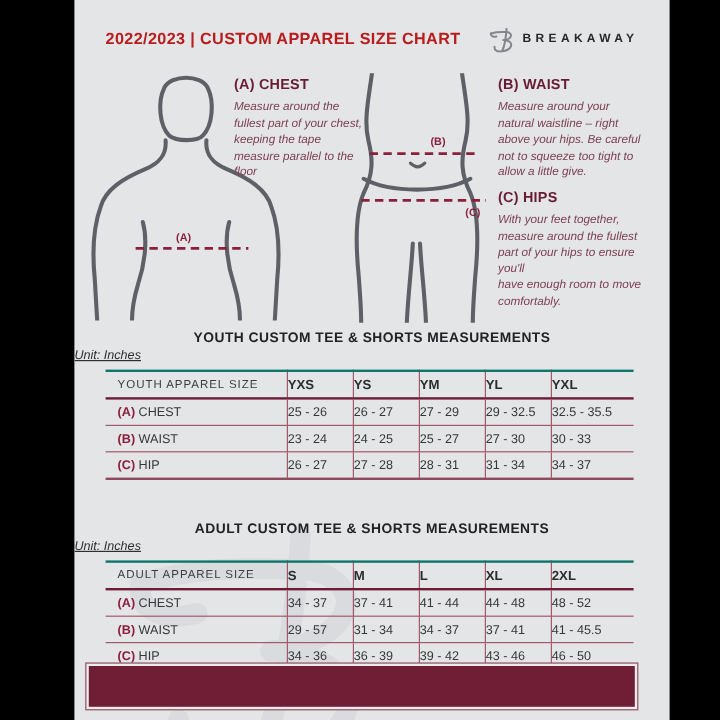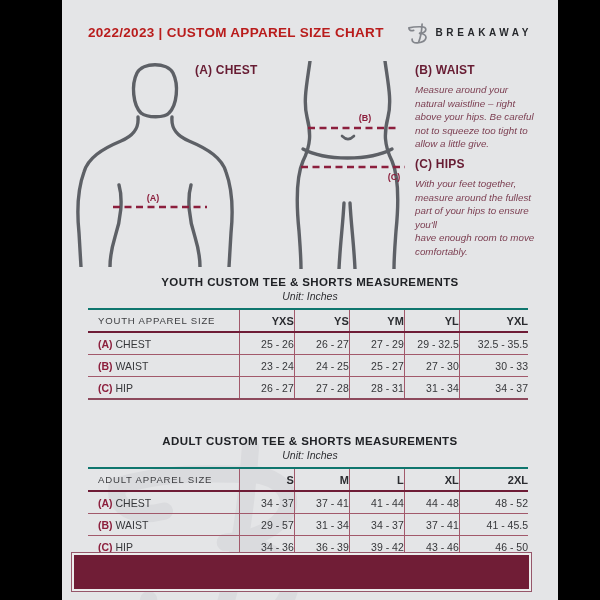--- a/index.html
+++ b/index.html
@@ -34,25 +34,25 @@
   .sec h3{margin:0;font-size:12px;font-weight:bold;color:#671c33;letter-spacing:.2px;}
   .sec p{margin:6px 0 0 0;font-size:9.8px;font-style:italic;color:#7d4053;line-height:1.38;white-space:pre-line;}
 
   .stroke{stroke:#5d6066;stroke-width:3.4;fill:none;stroke-linecap:round;}
   .dash{stroke:#8c1f3d;stroke-width:2.4;fill:none;stroke-dasharray:7 4.5;}
   .marker{font-size:9px;font-weight:bold;fill:#8c1f3d;font-family:"Liberation Sans",sans-serif;}
 
   
   .tbl-block{margin-top:7px;}
   .tbl-title{text-align:center;font-size:11.5px;font-weight:bold;color:#202226;letter-spacing:.4px;}
-  .tbl-unit{text-align:center;font-size:10.5px;font-style:italic;color:#2e2f33;margin-top:2px;}
+  .tbl-unit{text-align:left;font-size:10.5px;font-style:italic;color:#2e2f33;margin-top:2px;text-decoration:underline;}
   .tbl-wrap{margin:6px 30px 0 26px;}
   table.size-table{width:100%;border-collapse:collapse;table-layout:fixed;
       border-top:2px solid #0f766e;border-bottom:2px solid #8d4a5d;}
-  table.size-table th,table.size-table td{border:1px solid #a2596b;height:21px;text-align:right;
+  table.size-table th,table.size-table td{border:1px solid #a2596b;height:21px;text-align:left;
       color:#36373a;font-size:10.5px;padding:0;}
   table.size-table th{border-top:none;border-bottom:2.5px solid #6e1c36;font-size:11px;font-weight:bold;color:#2b2c30;}
   table.size-table th:first-child,table.size-table td:first-child{border-left:none;width:32%;text-align:left;padding-left:10px;}
   table.size-table th:last-child,table.size-table td:last-child{border-right:none;width:15.5%;}
   table.size-table th.lbl{font-size:9.6px;font-weight:normal;letter-spacing:.8px;color:#3c3d40;}
   table.size-table .key{color:#8c1f3d;font-weight:bold;}
   .adult{margin-top:35px;}
 
   
   .footer-bar{position:absolute;left:10px;top:553px;width:455px;height:34px;background:#701d36;
@@ -120,20 +120,21 @@
             <path class="stroke" d="M60 142 C 61 162 64 185 65 208"></path>
             <path class="dash" d="M18 67 L 110 67"></path>
             <path class="dash" d="M11 106 L 115 106"></path>
             <text class="marker" x="75" y="60" text-anchor="middle">(B)</text>
             <text class="marker" x="104" y="119" text-anchor="middle">(C)</text>
           </svg>
         </div>
 
         <div class="sec sec-a">
           <h3>(A) CHEST</h3>
+          <p>Measure around the fullest part of your chest, keeping the tape measure parallel to the floor</p>
         </div>
         <div class="sec sec-b">
           <h3>(B) WAIST</h3>
           <p>Measure around your natural waistline – right above your hips. Be careful not to squeeze too tight to allow a little give.</p>
         </div>
         <div class="sec sec-c">
           <h3>(C) HIPS</h3>
           <p>With your feet together, measure around the fullest part of your hips to ensure you'll
 have enough room to move comfortably.</p>
         </div>

